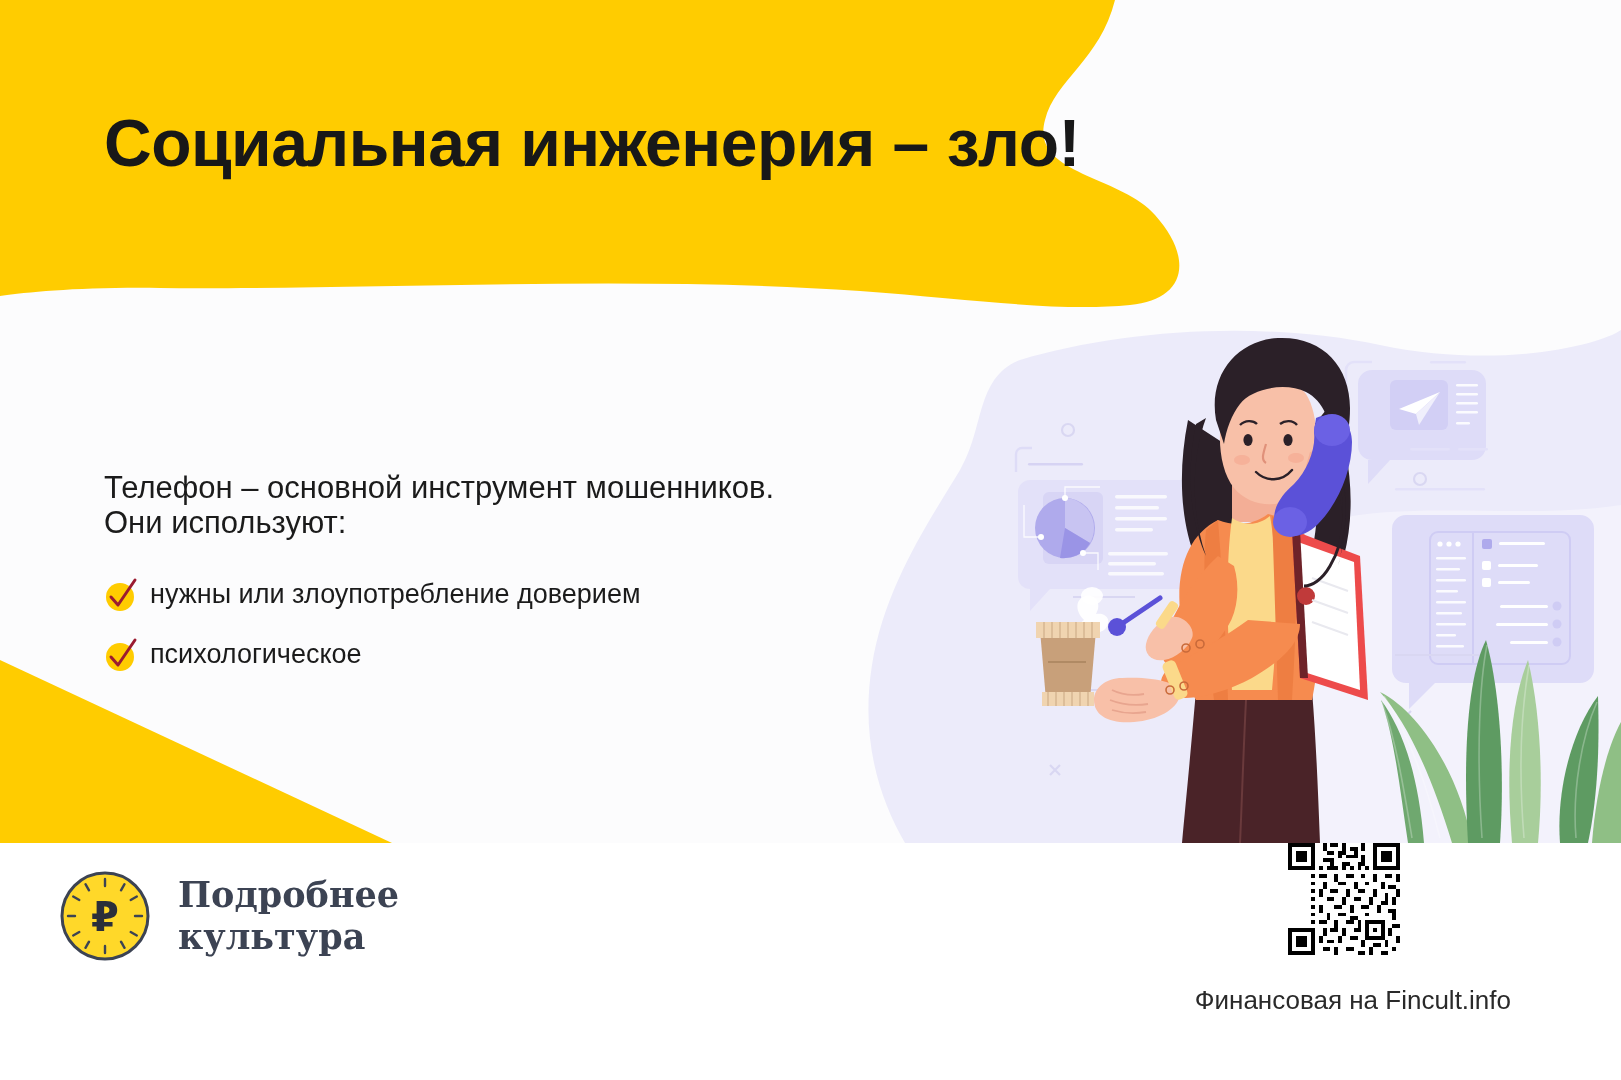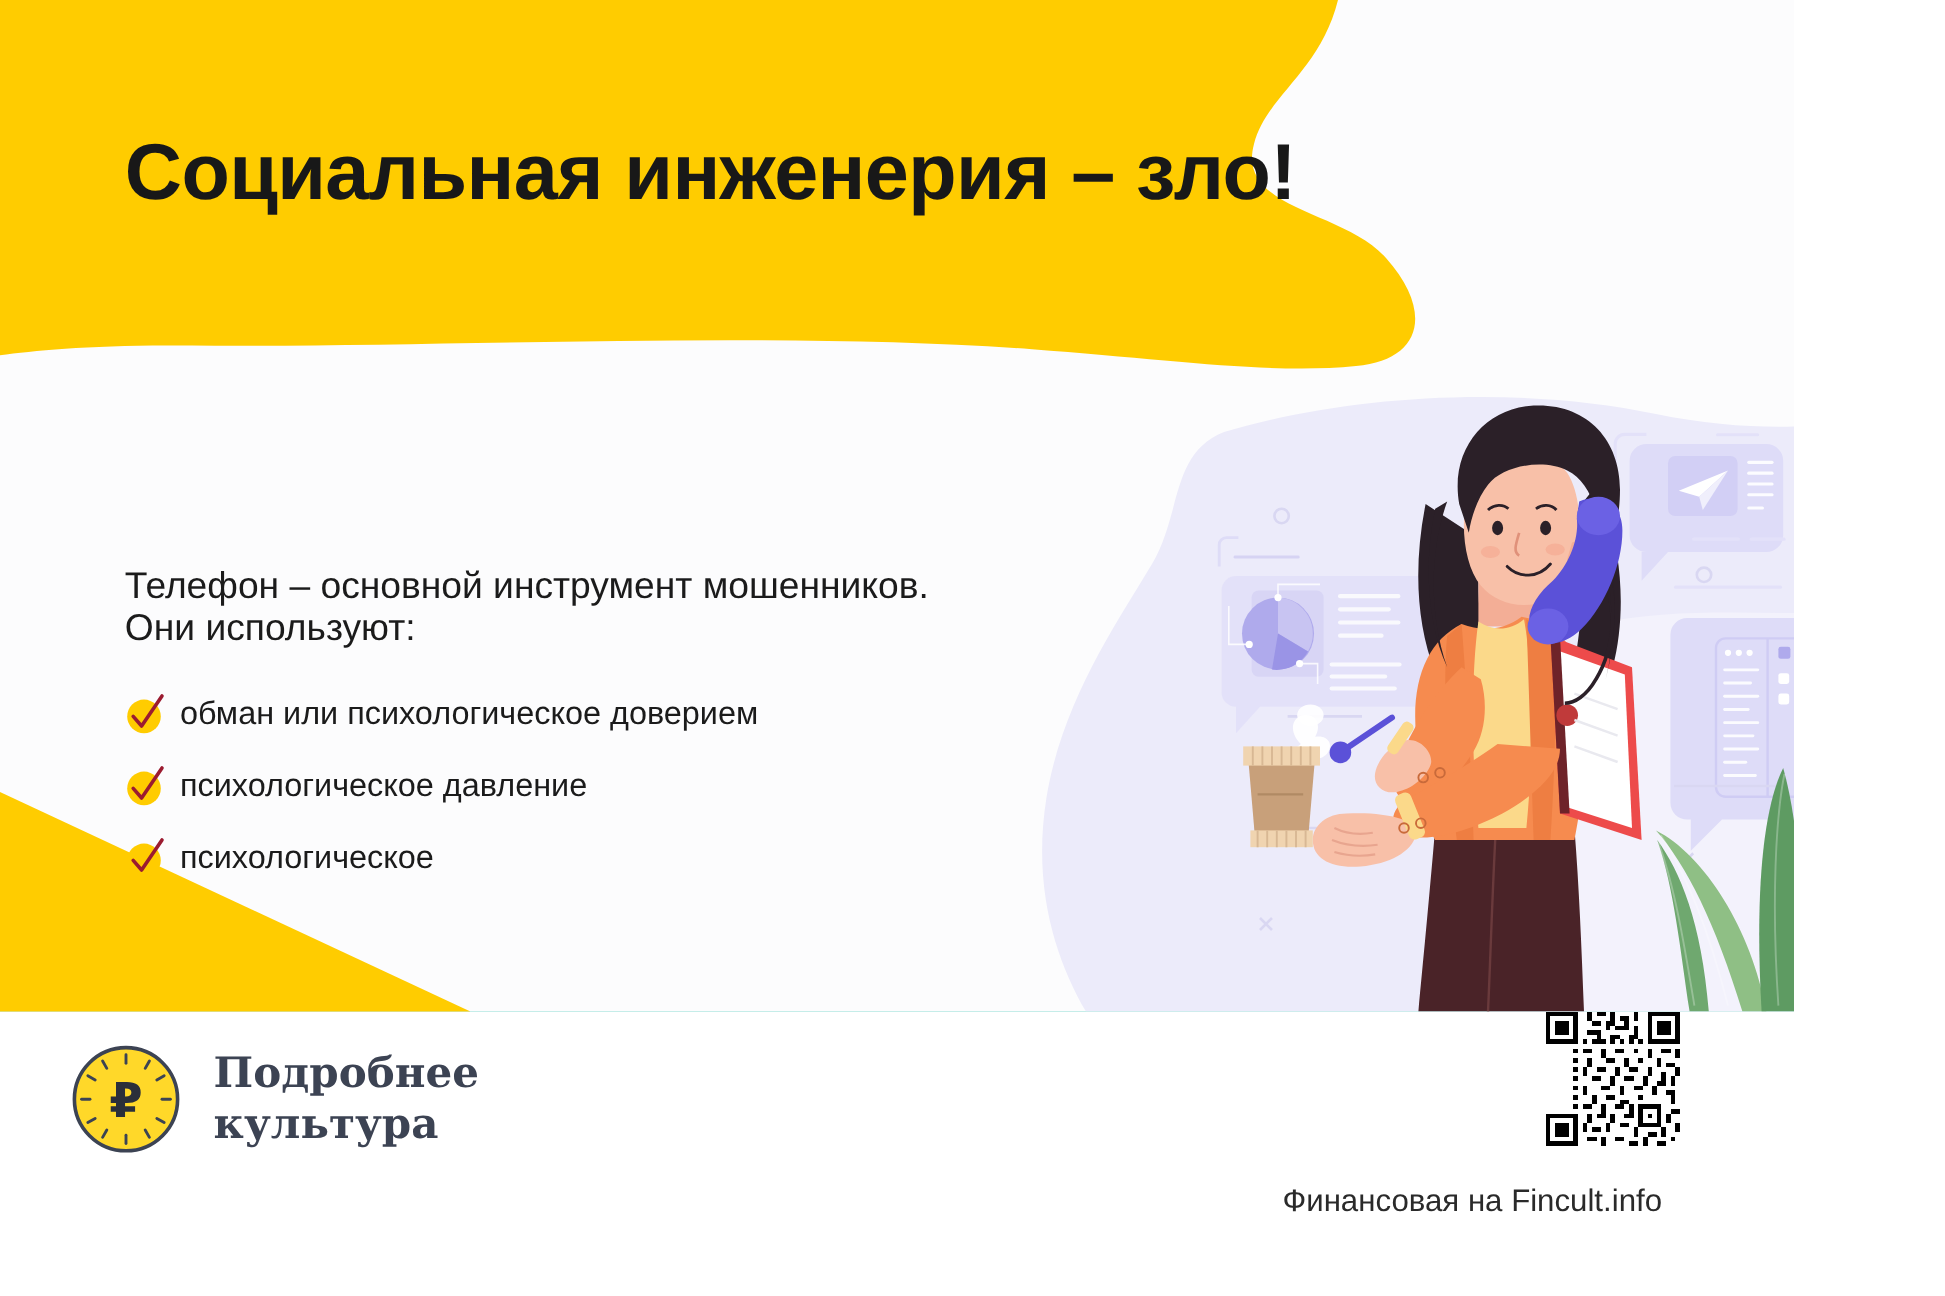--- a/index.html
+++ b/index.html
@@ -7,21 +7,21 @@
     margin: 0;
     padding: 0;
     background: #ffffff;
   }
   body {
     font-family: "Liberation Sans", sans-serif;
   }
 
   #poster {
     position: relative;
-    width: 1495px;
+    width: 1621px;
     height: 1080px;
     overflow: hidden;
     background: #14b8a6;
   }
 
   
   .bg-main {
     position: absolute;
     left: 0; top: 0;
     width: 1621px;
@@ -456,30 +456,21 @@
 Они используют:</div>
 
   <div class="checklist">
     <div class="check-row">
       <span class="check-icon">
         <svg viewBox="0 0 34 34" width="34" height="34">
           <circle cx="16" cy="19" r="14" fill="#FFCC00"></circle>
           <path d="M7,19 L14,27 L31,2" stroke="#9B1B30" stroke-width="3" fill="none" stroke-linecap="round" stroke-linejoin="round"></path>
         </svg>
       </span>
-      <span class="check-label">обман или психологическое доверием</span>
-    </div>
-    <div class="check-row">
-      <span class="check-icon">
-        <svg viewBox="0 0 34 34" width="34" height="34">
-          <circle cx="16" cy="19" r="14" fill="#FFCC00"></circle>
-          <path d="M7,19 L14,27 L31,2" stroke="#9B1B30" stroke-width="3" fill="none" stroke-linecap="round" stroke-linejoin="round"></path>
-        </svg>
-      </span>
-      <span class="check-label">психологическое давление</span>
+      <span class="check-label">нужны или злоупотребление доверием</span>
     </div>
     <div class="check-row">
       <span class="check-icon">
         <svg viewBox="0 0 34 34" width="34" height="34">
           <circle cx="16" cy="19" r="14" fill="#FFCC00"></circle>
           <path d="M7,19 L14,27 L31,2" stroke="#9B1B30" stroke-width="3" fill="none" stroke-linecap="round" stroke-linejoin="round"></path>
         </svg>
       </span>
       <span class="check-label">психологическое</span>
     </div>

